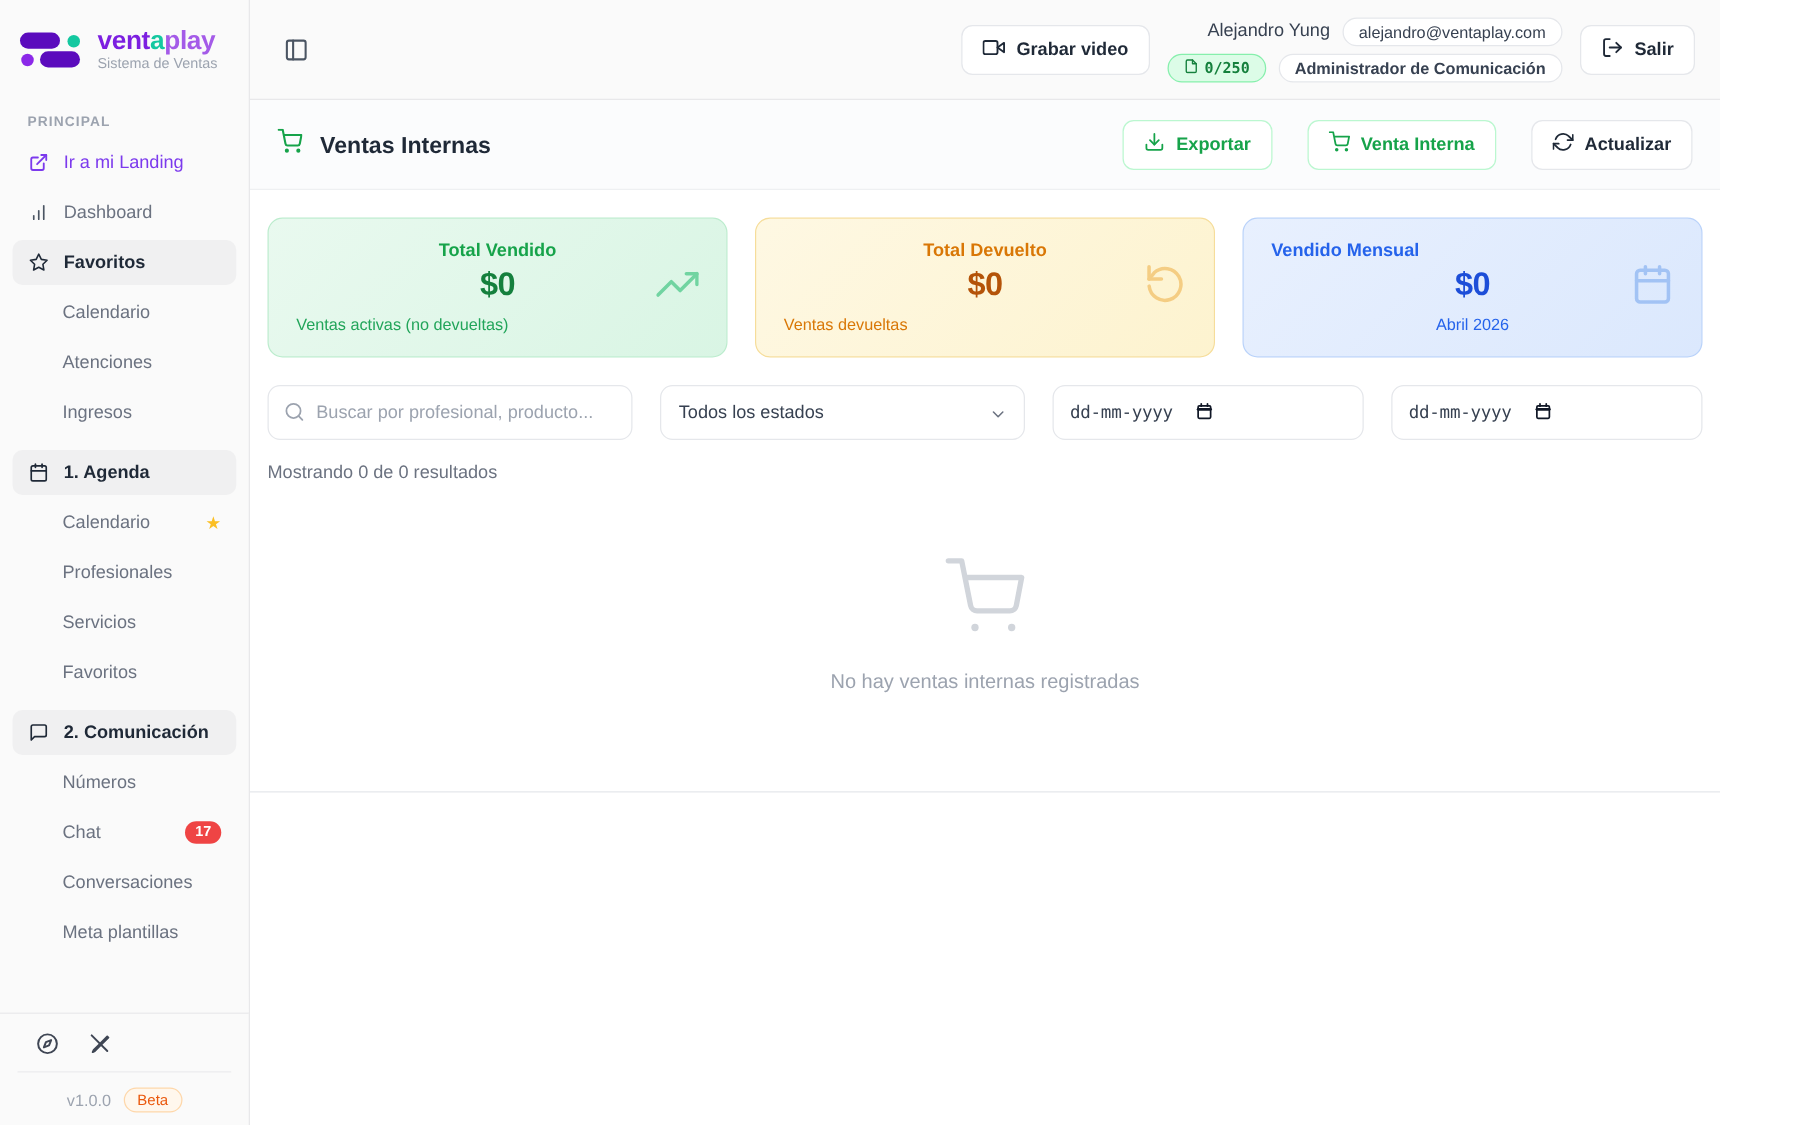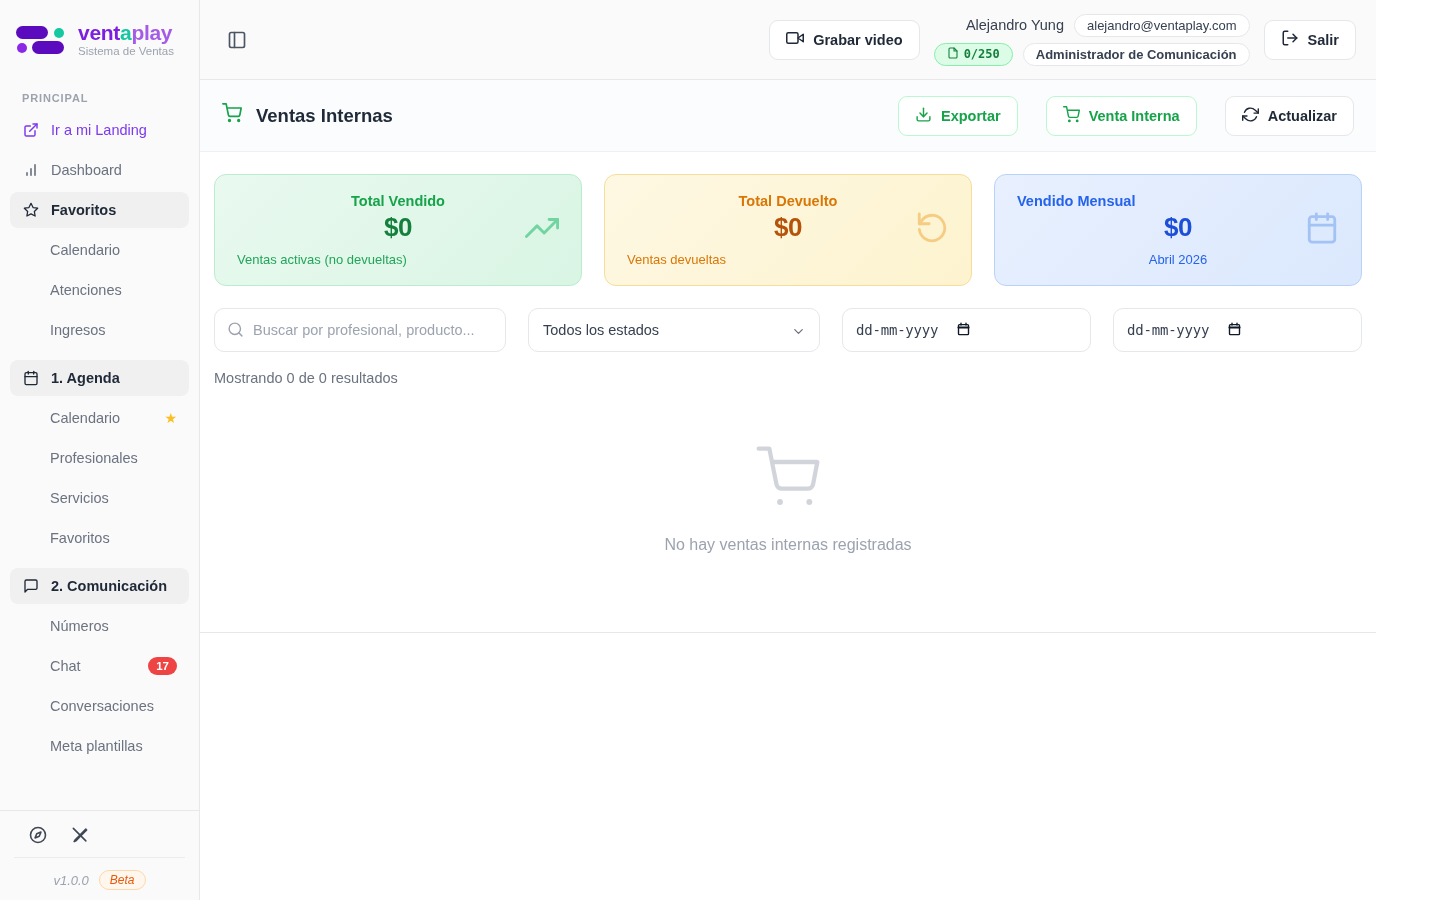--- a/index.html
+++ b/index.html
@@ -54,21 +54,21 @@
     background: #ef4444; color: #fff; font-size: 11.5px; font-weight: 700;
     border-radius: 999px; padding: 2px 8px; line-height: 1.3;
   }
   .nav-fade { position: absolute; left: 0; right: 0; bottom: 0; height: 26px;
     background: linear-gradient(to bottom, rgba(250,250,250,0), #fafafa); pointer-events: none; }
 
   .sidebar-footer { border-top: 1px solid #e8e8ea; padding: 14px 0 10px 0; }
   .footer-icons { display: flex; gap: 22px; padding: 0 28px 12px 28px; }
   .footer-icons .ic { width: 20px; height: 20px; color: #3f4654; cursor: pointer; }
   .footer-ver { border-top: 1px solid #ececee; padding-top: 12px; display: flex;
-    align-items: center; justify-content: center; gap: 10px; margin: 0 14px; font-style: italic; }
+    align-items: center; justify-content: center; gap: 10px; margin: 0 14px; }
   .ver-text { font-size: 13px; color: #9ca3af; }
   .beta-pill { font-size: 12px; color: #ea580c; background: #fff7ed;
     border: 1px solid #fed7aa; border-radius: 999px; padding: 2px 10px; font-weight: 500; }
 
   
   .main { flex: 1; height: 900px; display: flex; flex-direction: column; background: #fff; }
 
   .topbar {
     height: 80px; background: #fafafa; border-bottom: 1px solid #e8e8ea;
     display: flex; align-items: center; padding: 0 20px; gap: 14px;

